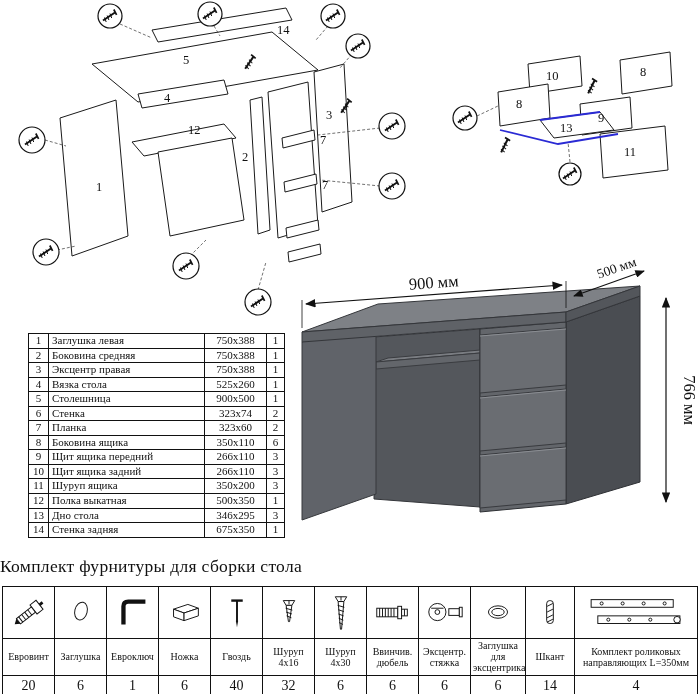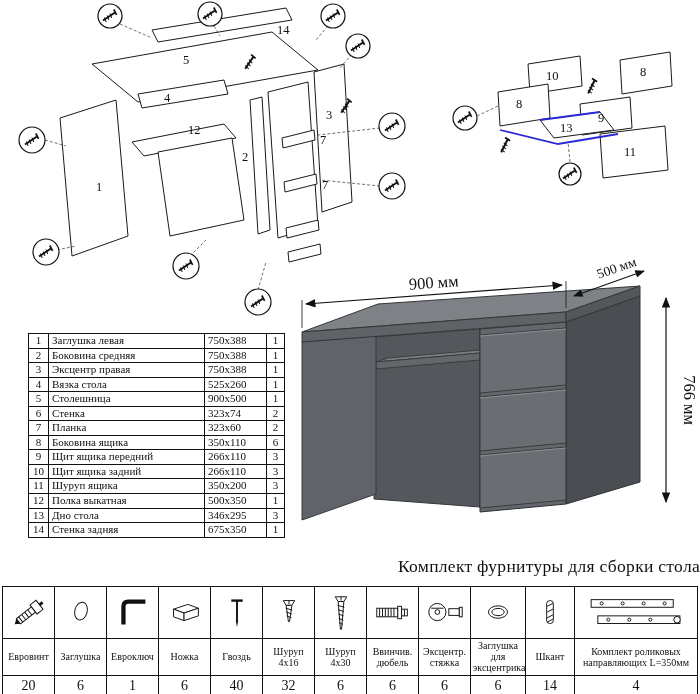--- a/index.html
+++ b/index.html
@@ -6,25 +6,25 @@
   html,body { width:700px; height:694px; background:#ffffff; font-family:"Liberation Serif", serif; position:relative; overflow:hidden; color:#111; }
   .abs { position:absolute; }
   svg text { font-family:"Liberation Serif", serif; fill:#111; }
   .dlabel { font-size:12.5px; }
 
   
   #parts-table { left:28px; top:333px; }
   #parts-table table { border-collapse:collapse; table-layout:fixed; width:256px; }
   #parts-table td { border:1px solid #111; font-size:11px; line-height:1.05; padding:1px 3px; height:13.8px; white-space:nowrap; overflow:hidden; }
   #parts-table .c-num { text-align:center; padding:1px 1px; }
-  #parts-table .c-size { }
+  #parts-table .c-size { text-align:center; }
   #parts-table .c-qty { text-align:center; padding:1px 1px; }
 
   
-  #hw-title { left:0; top:556px; width:700px; text-align:right; font-size:17.5px; letter-spacing:0.3px; }
+  #hw-title { left:0; top:556px; width:700px; text-align:left; font-size:17.5px; letter-spacing:0.3px; }
   #hardware { left:2px; top:586px; }
   #hardware table { border-collapse:collapse; table-layout:fixed; width:696px; }
   #hardware td { border:1px solid #111; text-align:center; vertical-align:middle; }
   #hardware .icon-cell { height:52px; }
   #hardware .name-cell { height:30px; font-size:10px; line-height:1.12; padding:1px 2px; }
   #hardware .qty-cell  { height:22px; font-size:14px; }
   .hw-icon { width:44px; height:42px; display:block; margin:0 auto; }
   .hw-icon-wide { width:100px; height:42px; display:block; margin:0 auto; }
 </style>
 </head>

